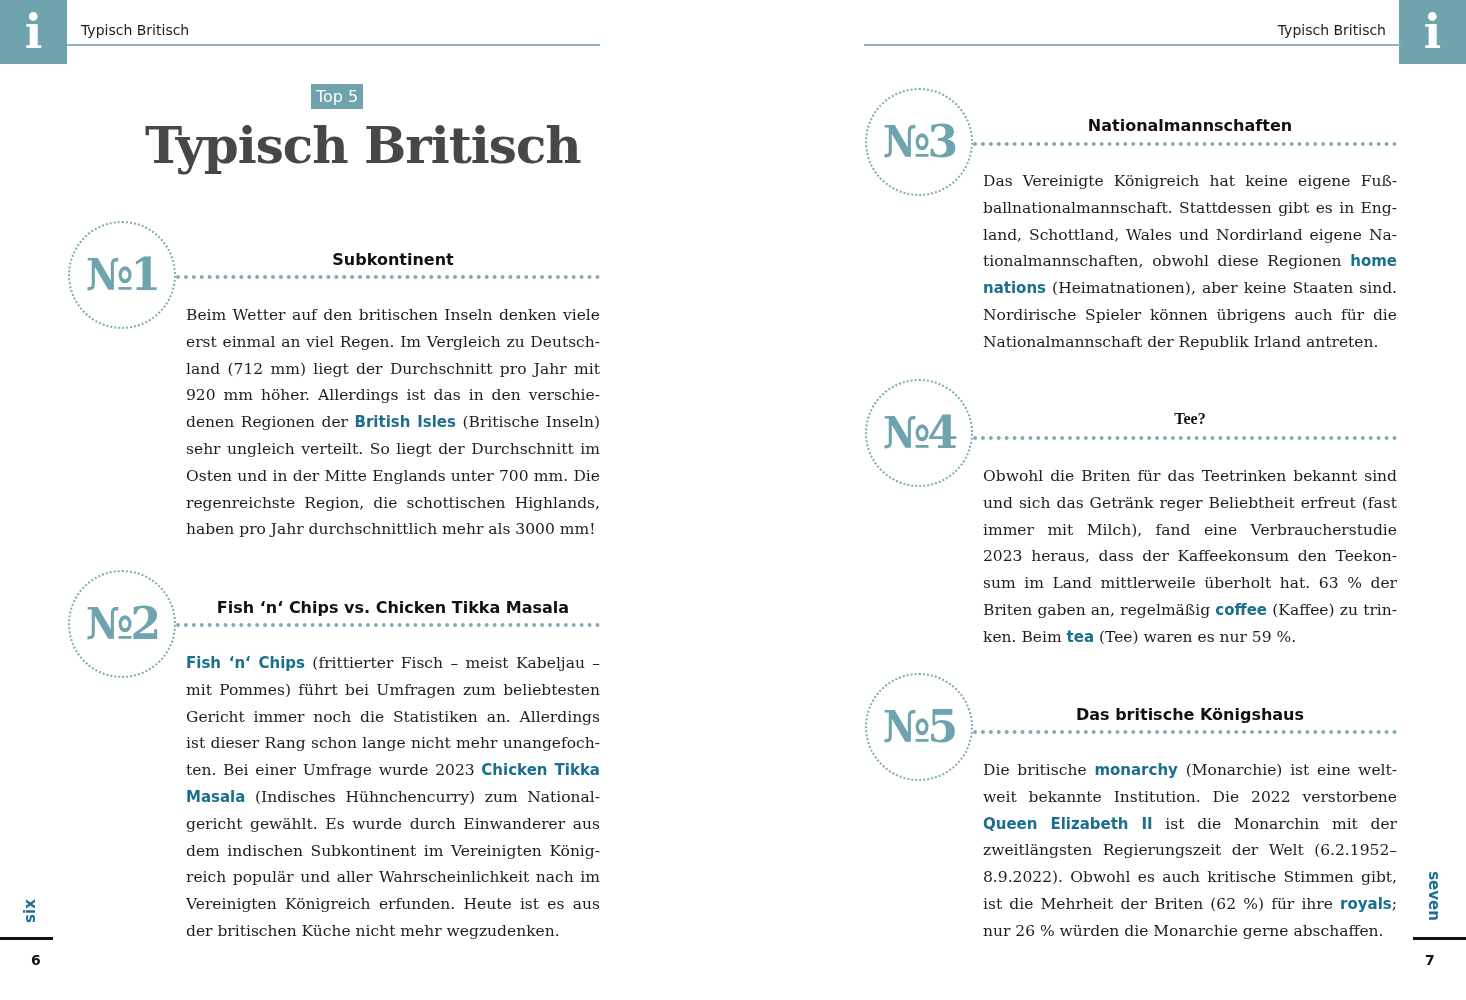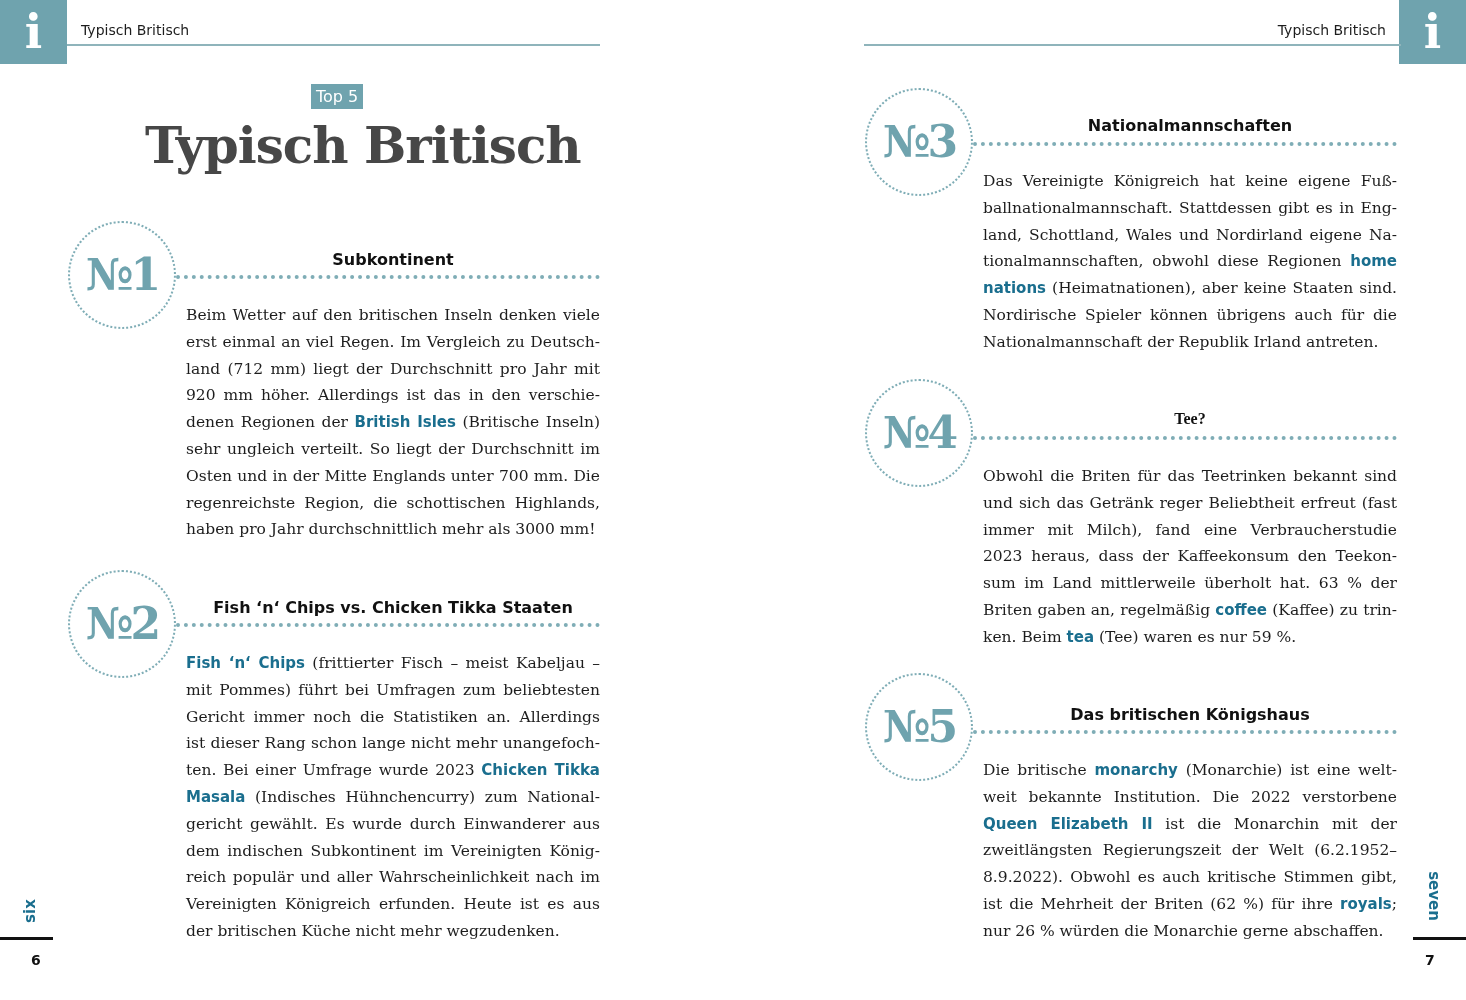--- a/index.html
+++ b/index.html
@@ -102,21 +102,21 @@
     <div class="num-circle"></div>
     <div class="num-label">№1</div>
     <div class="sec-title" style="top:29px;">Subkontinent</div>
     <div class="dot-rule" style="top:54px;"></div>
     <div class="sec-body" style="top:81px;"><span>Beim Wetter auf den britischen Inseln denken viele erst einmal an viel Regen. Im Vergleich zu Deutsch­land (712 mm) liegt der Durchschnitt pro Jahr mit 920 mm höher. Allerdings ist das in den verschie­denen Regionen der </span><span class="term">British Isles</span><span> (Britische Inseln) sehr ungleich verteilt. So liegt der Durchschnitt im Osten und in der Mitte Englands unter 700 mm. Die regenreichste Region, die schottischen Highlands, haben pro Jahr durchschnittlich mehr als 3000 mm!</span></div>
   </div>
 
   <div class="section" style="left:68px; top:570px;">
     <div class="num-circle"></div>
     <div class="num-label">№2</div>
-    <div class="sec-title" style="top:28px;">Fish ‘n‘ Chips vs. Chicken Tikka Staaten</div>
+    <div class="sec-title" style="top:28px;">Fish ‘n‘ Chips vs. Chicken Tikka Masala</div>
     <div class="dot-rule" style="top:53px;"></div>
     <div class="sec-body" style="top:80px;"><span class="term">Fish ‘n‘ Chips</span><span> (frittierter Fisch – meist Kabeljau – mit Pommes) führt bei Umfragen zum beliebtesten Gericht immer noch die Statistiken an. Allerdings ist dieser Rang schon lange nicht mehr unangefoch­ten. Bei einer Umfrage wurde 2023 </span><span class="term">Chicken Tikka Masala</span><span> (Indisches Hühnchencurry) zum National­gericht gewählt. Es wurde durch Einwanderer aus dem indischen Subkontinent im Vereinigten König­reich populär und aller Wahrscheinlichkeit nach im Vereinigten Königreich erfunden. Heute ist es aus der britischen Küche nicht mehr wegzudenken.</span></div>
   </div>
 
   <div class="folio-word">six</div>
   <div class="folio-rule"></div>
   <div class="folio-num">6</div>
 </div>
 
 <div class="page page-right">
@@ -136,21 +136,21 @@
     <div class="num-circle"></div>
     <div class="num-label">№4</div>
     <div class="sec-title" style="top:31px;font-family:Liberation Serif, serif;">Tee?</div>
     <div class="dot-rule" style="top:57px;"></div>
     <div class="sec-body" style="top:84px;"><span>Obwohl die Briten für das Teetrinken bekannt sind und sich das Getränk reger Beliebtheit erfreut (fast immer mit Milch), fand eine Verbraucherstudie 2023 heraus, dass der Kaffeekonsum den Teekon­sum im Land mittlerweile überholt hat. 63 % der Briten gaben an, regelmäßig </span><span class="term">coffee</span><span> (Kaffee) zu trin­ken. Beim </span><span class="term">tea</span><span> (Tee) waren es nur 59 %.</span></div>
   </div>
 
   <div class="section" style="left:132px; top:673px;">
     <div class="num-circle"></div>
     <div class="num-label">№5</div>
-    <div class="sec-title" style="top:32px;">Das britischen Königshaus</div>
+    <div class="sec-title" style="top:32px;">Das britische Königshaus</div>
     <div class="dot-rule" style="top:57px;"></div>
     <div class="sec-body" style="top:84px;"><span>Die britische </span><span class="term">monarchy</span><span> (Monarchie) ist eine welt­weit bekannte Institution. Die 2022 verstorbene </span><span class="term">Queen Elizabeth II</span><span> ist die Monarchin mit der zweitlängsten Regierungszeit der Welt (6.2.1952–8.9.2022). Obwohl es auch kritische Stimmen gibt, ist die Mehrheit der Briten (62 %) für ihre </span><span class="term">royals</span><span>; nur 26 % würden die Monarchie gerne abschaffen.</span></div>
   </div>
 
   <div class="folio-word">seven</div>
   <div class="folio-rule"></div>
   <div class="folio-num">7</div>
 </div>
 
 </body></html>

